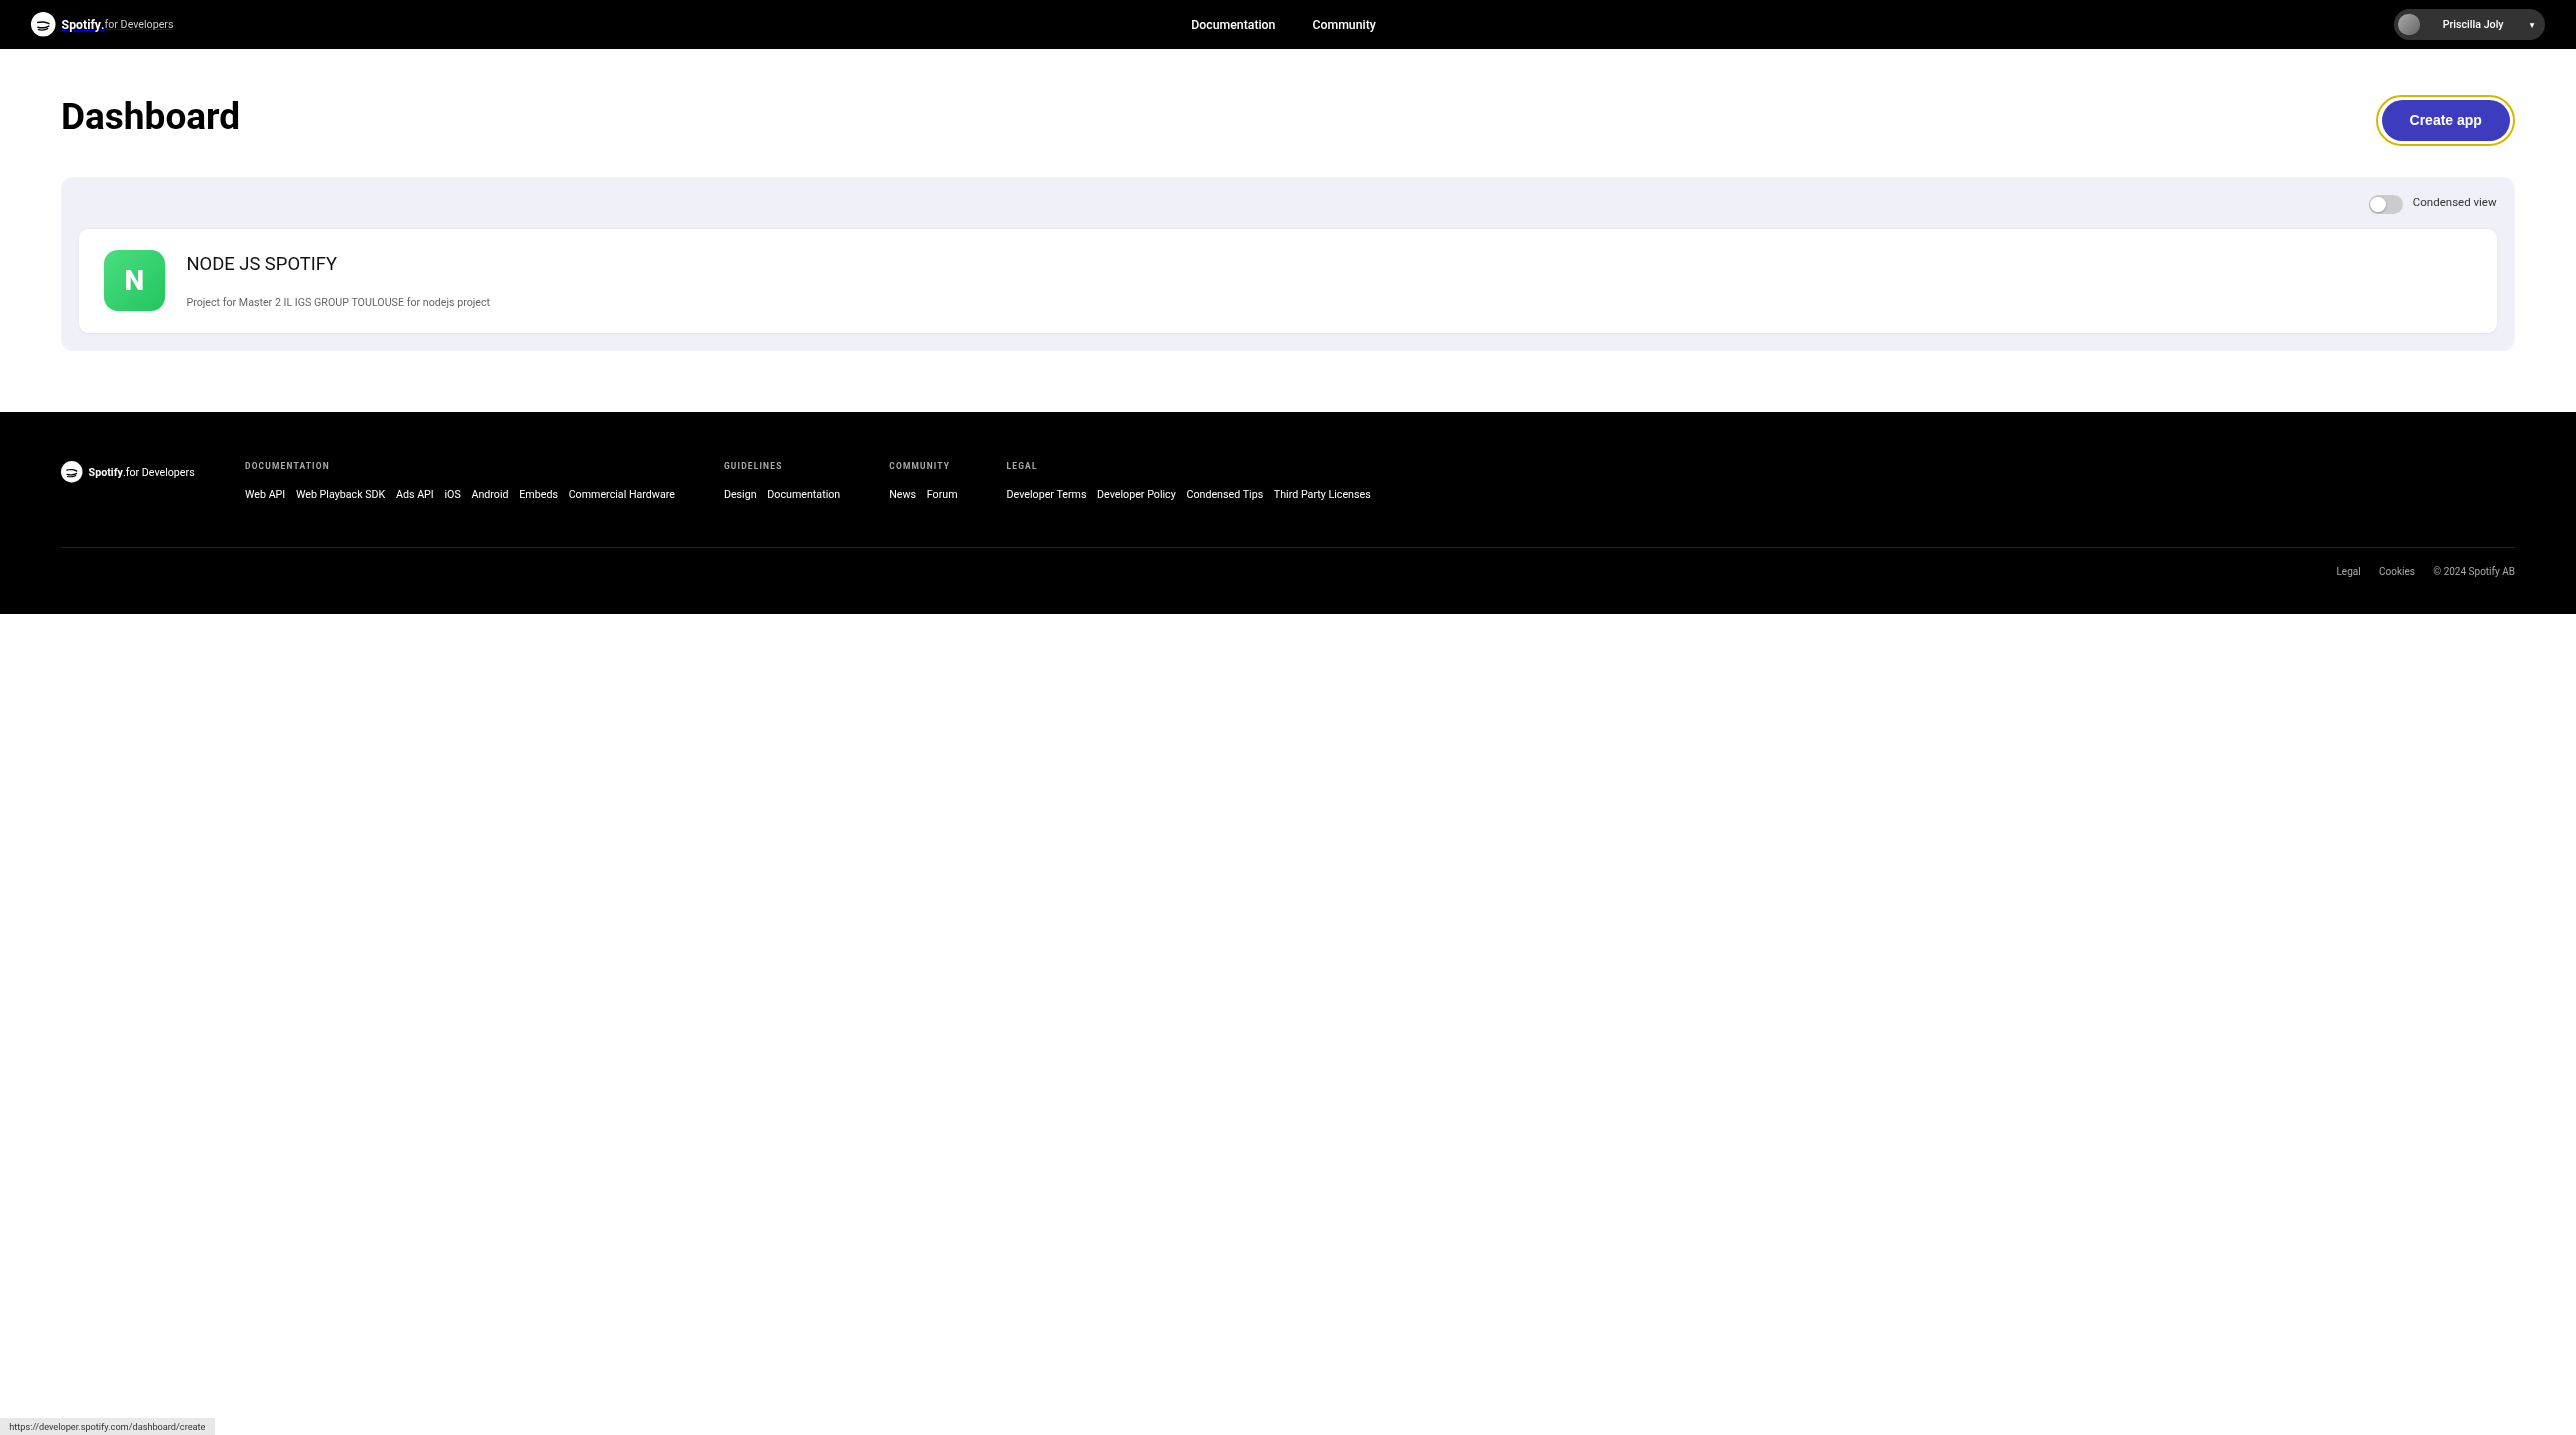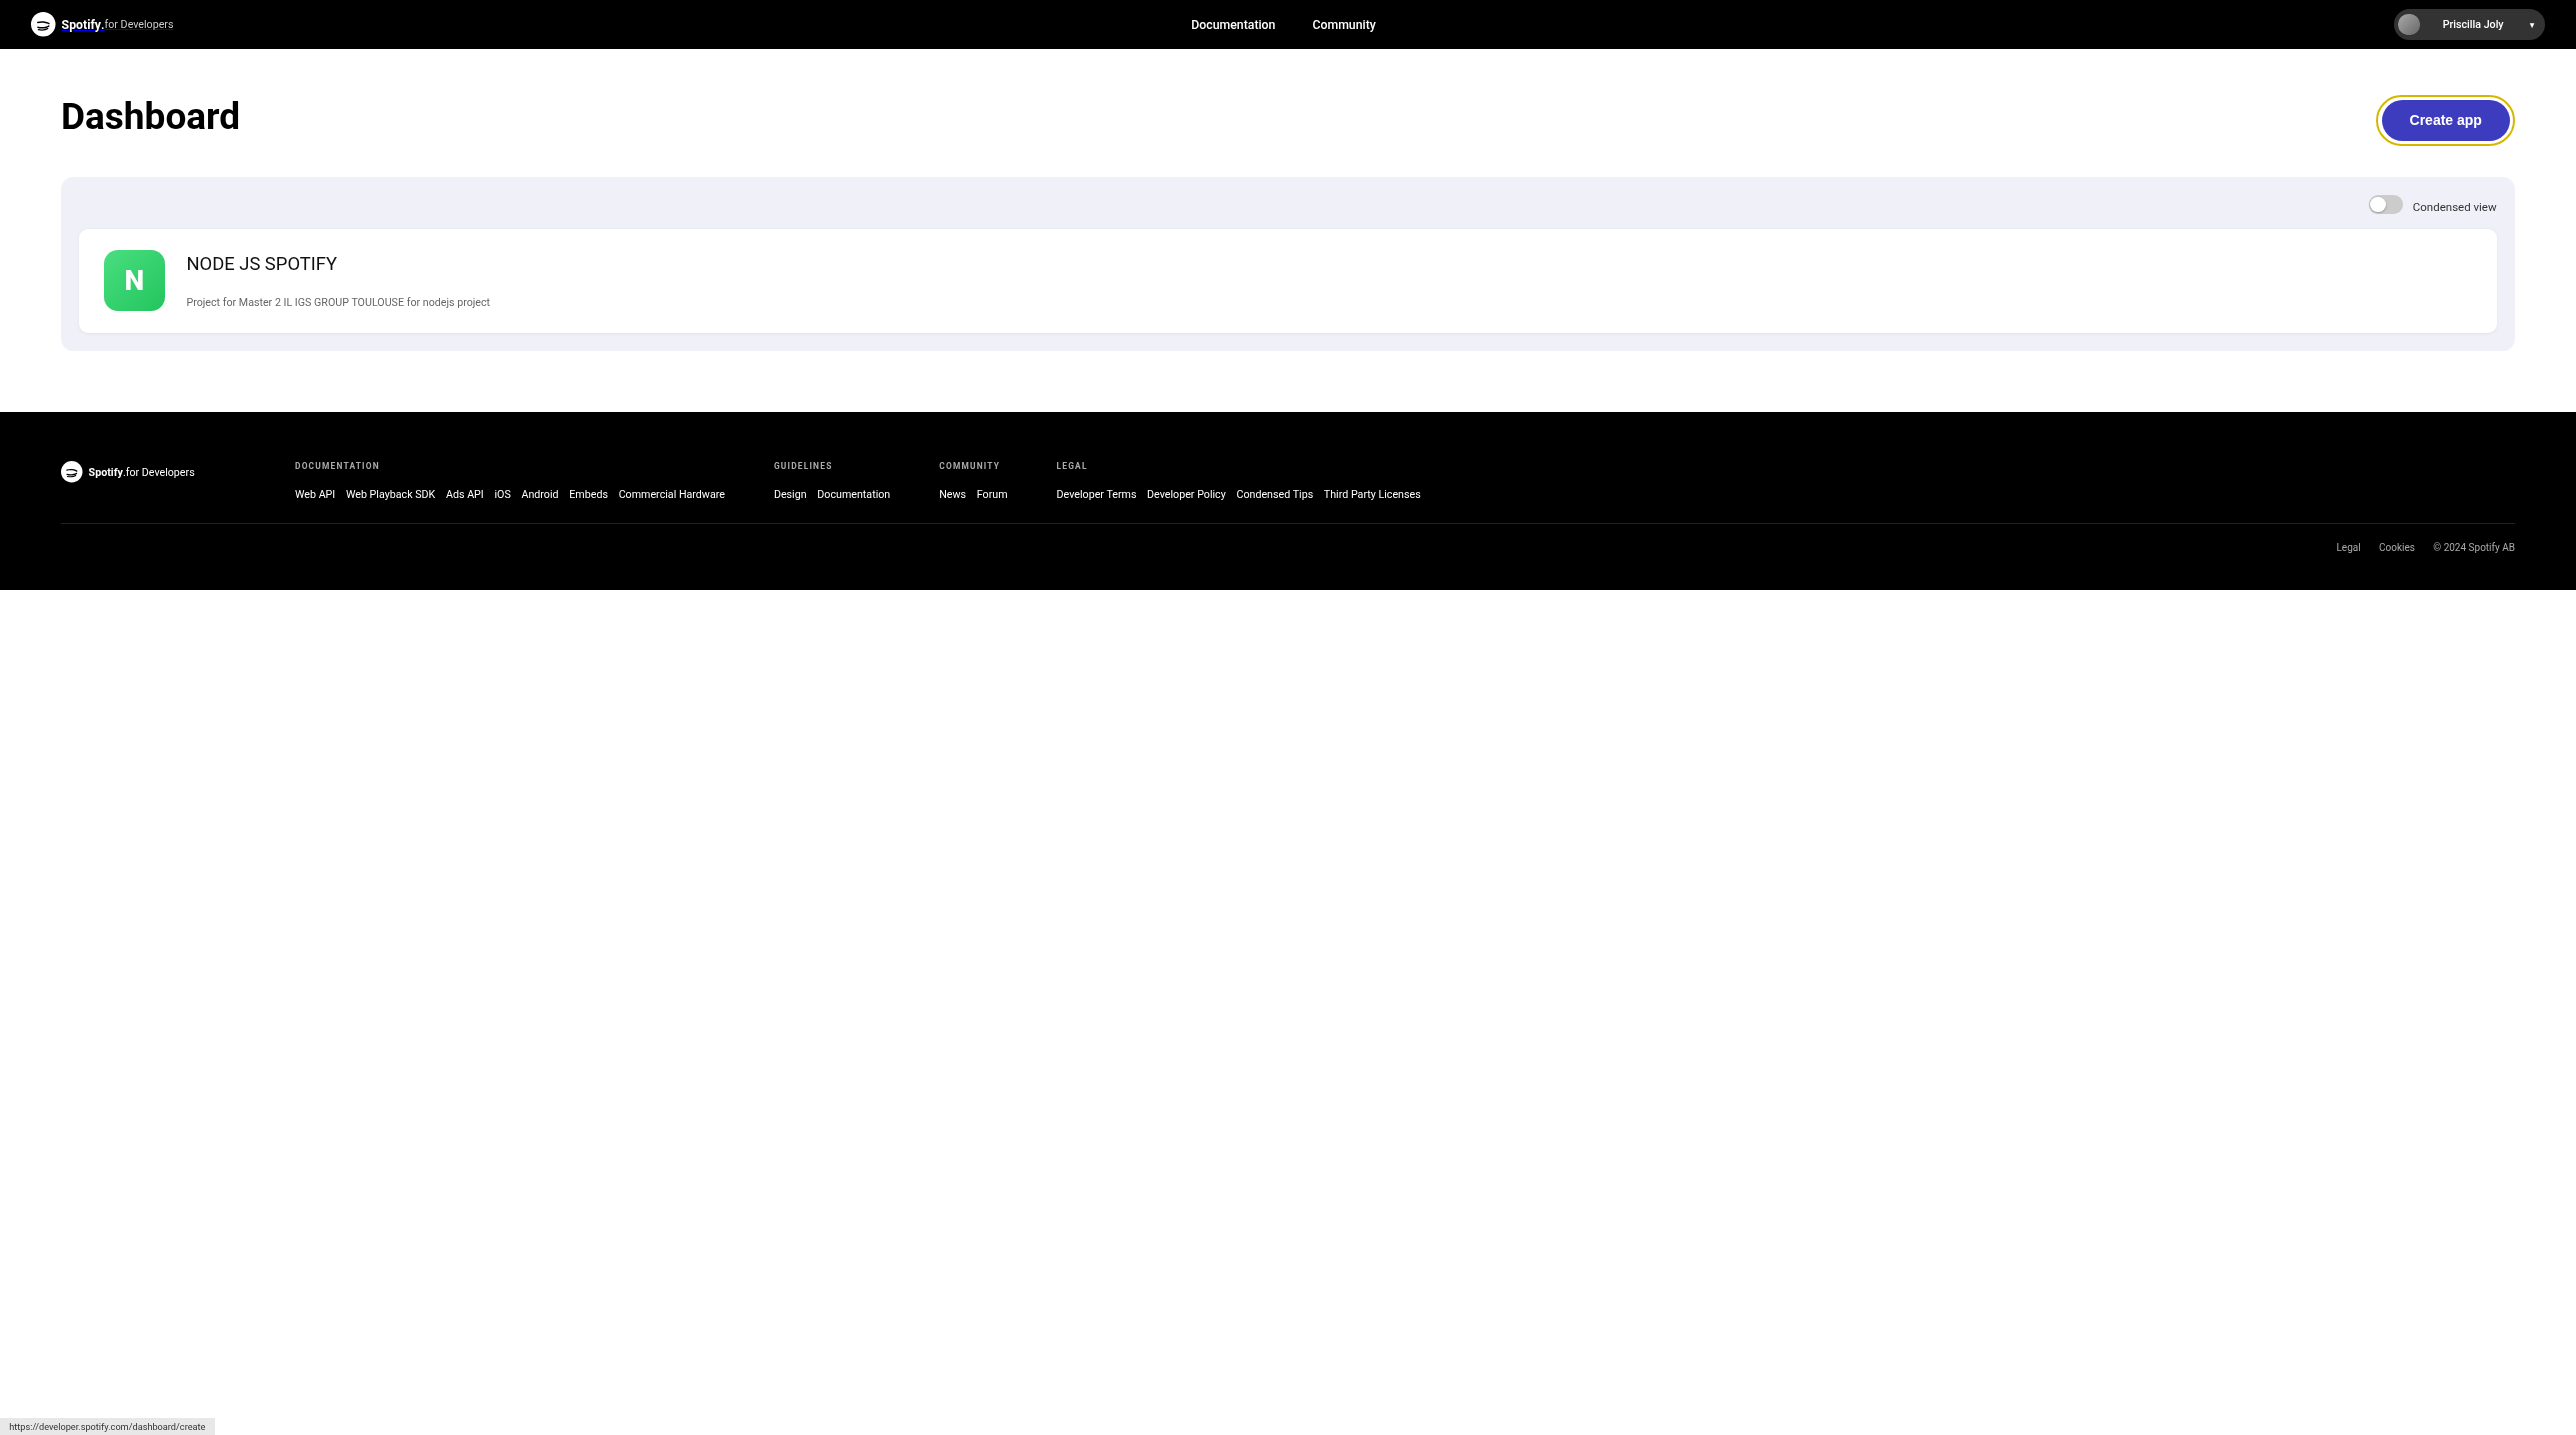--- a/index.html
+++ b/index.html
@@ -121,21 +121,21 @@
 
     
     .apps-container {
       background: #f0f0f8;
       border-radius: 12.3px;
       padding: 18.4px;
     }
     .condensed-view-row {
       display: flex;
       justify-content: flex-end;
-      align-items: flex-end;
+      align-items: flex-start;
       gap: 10px;
       margin-bottom: 15.3px;
     }
     .toggle-switch {
       width: 34px;
       height: 18.4px;
       background: #ccc;
       border-radius: 9.2px;
       position: relative;
       cursor: pointer;
@@ -190,22 +190,22 @@
     }
 
     
     .footer {
       background: #000;
       padding: 49px 61px 37px 61px;
       color: #fff;
     }
     .footer-top {
       display: flex;
-      gap: 81px;
-      margin-bottom: 22px;
+      gap: 31px;
+      margin-bottom: 46px;
     }
     .footer-logo-col {
       flex: 0 0 153px;
     }
     .footer-logo {
       display: flex;
       align-items: center;
       gap: 6.1px;
     }
     .footer-logo-icon {

